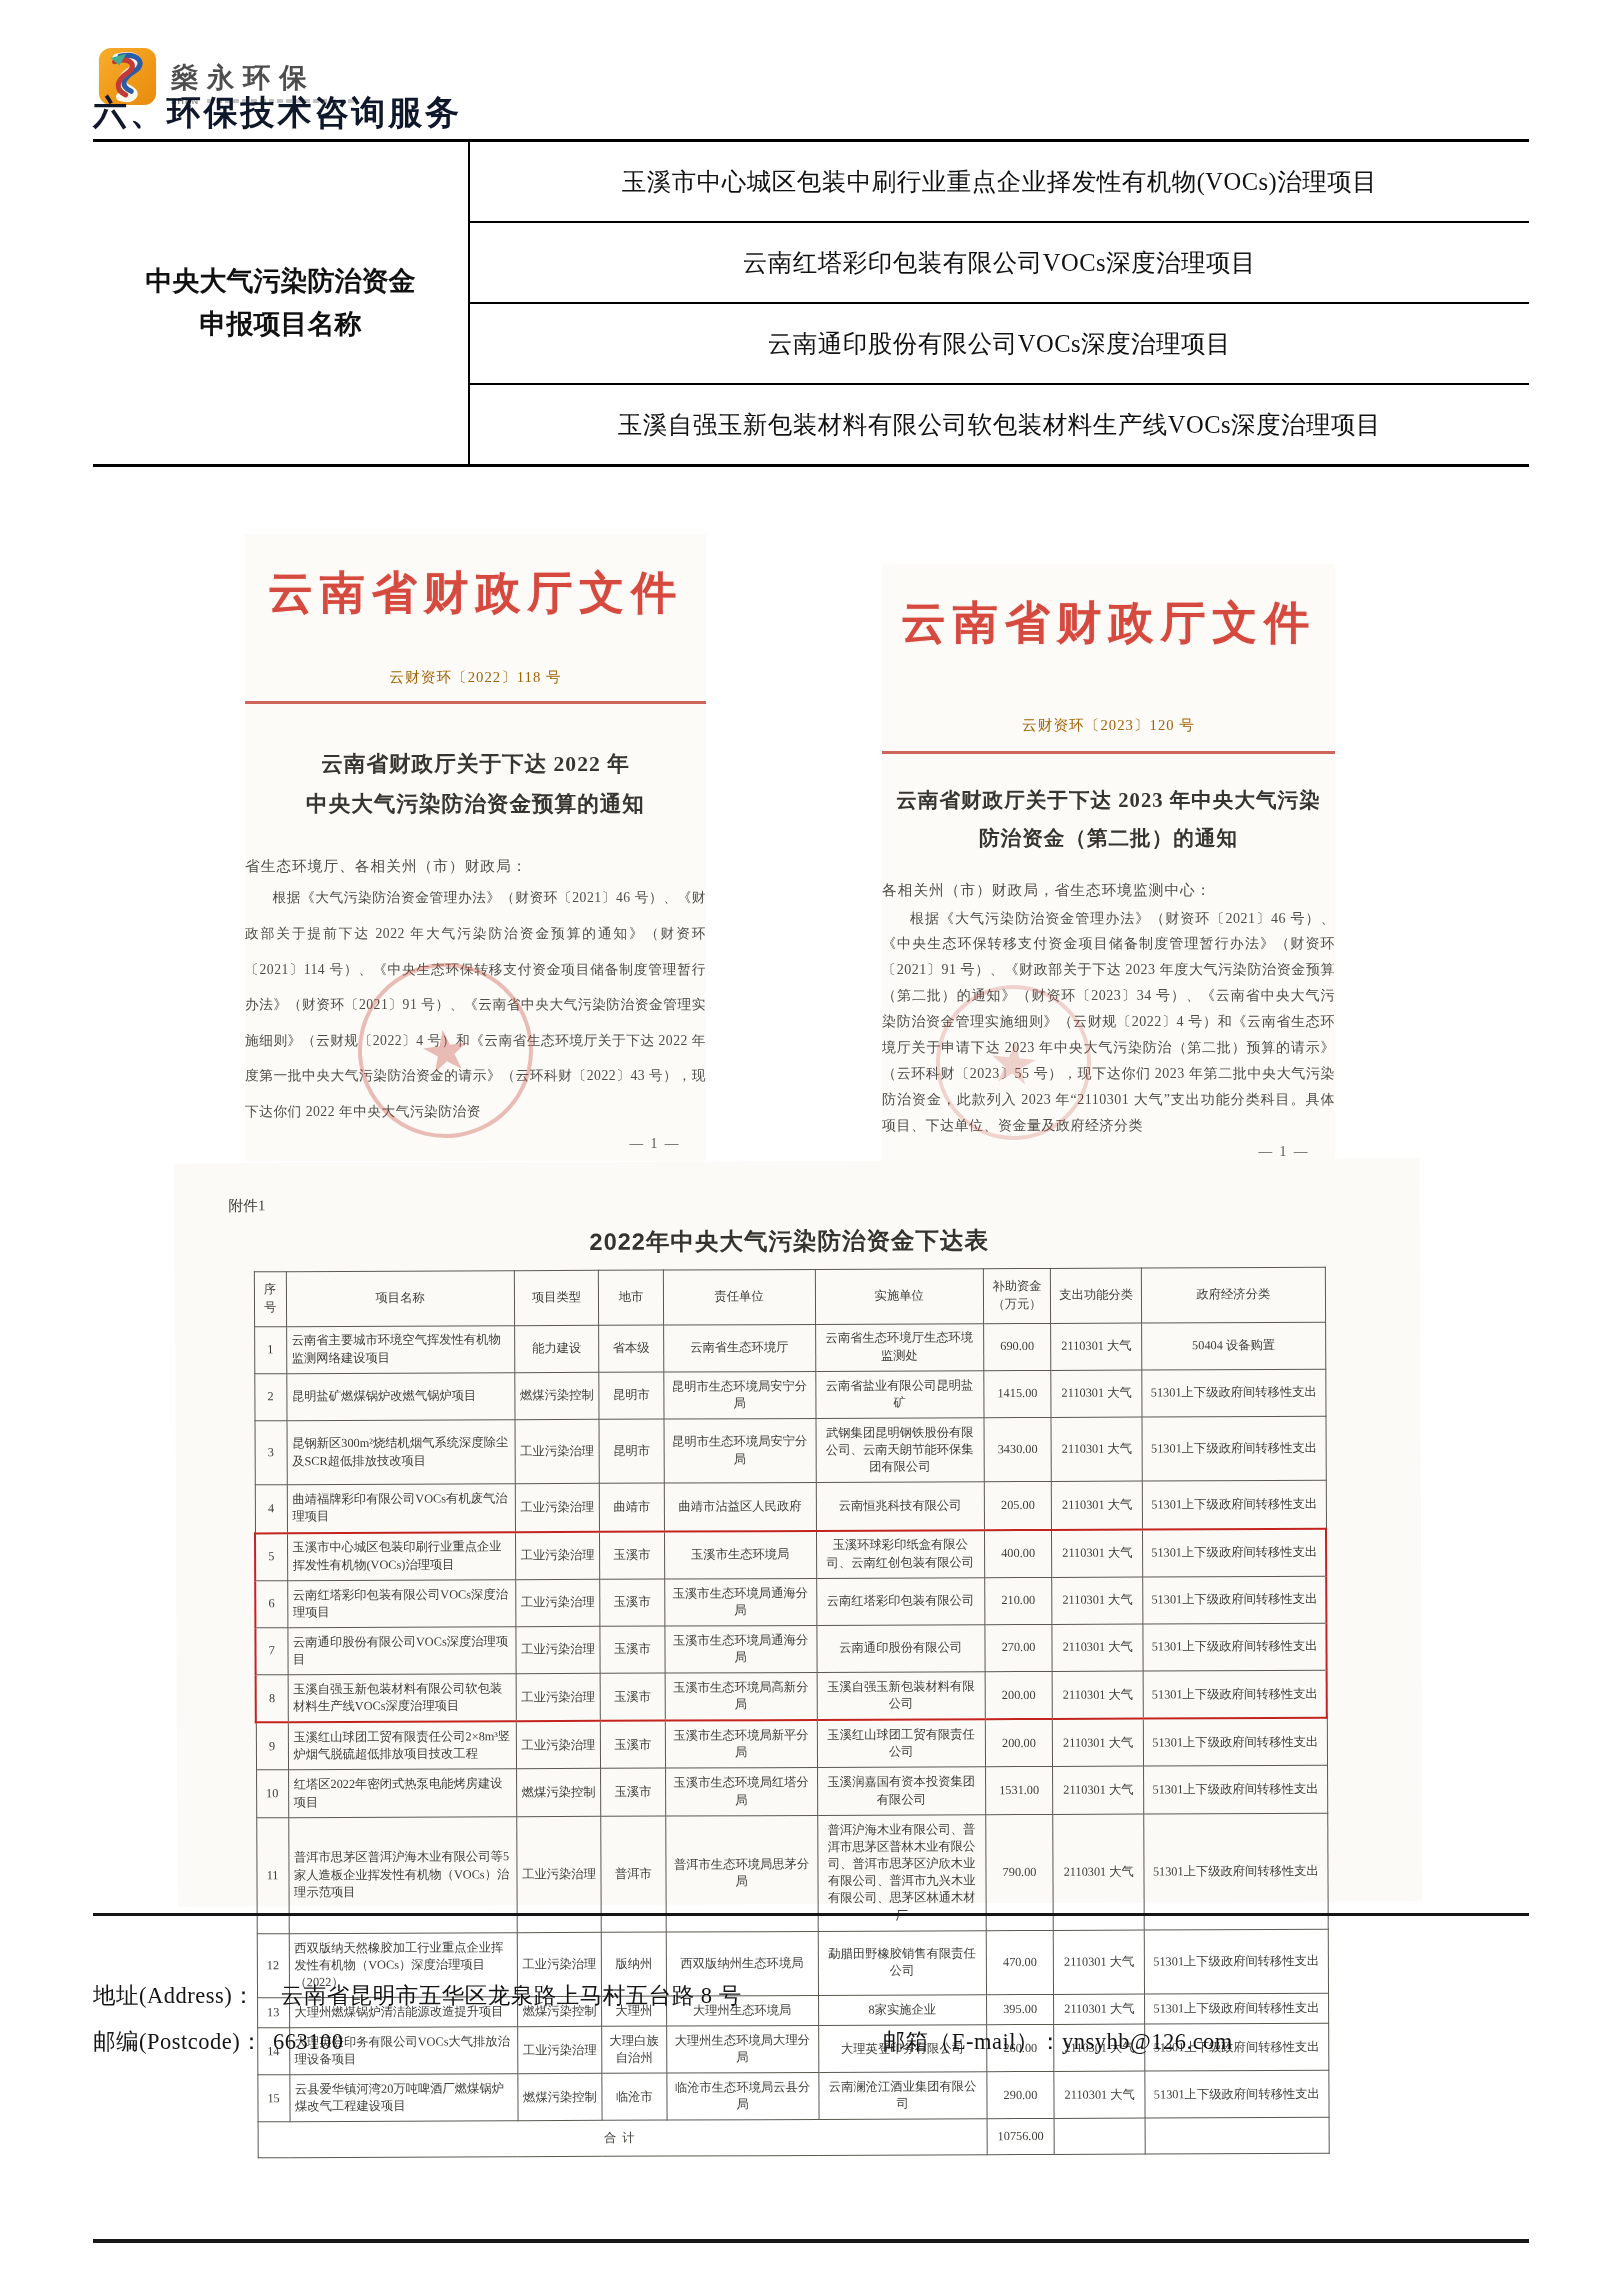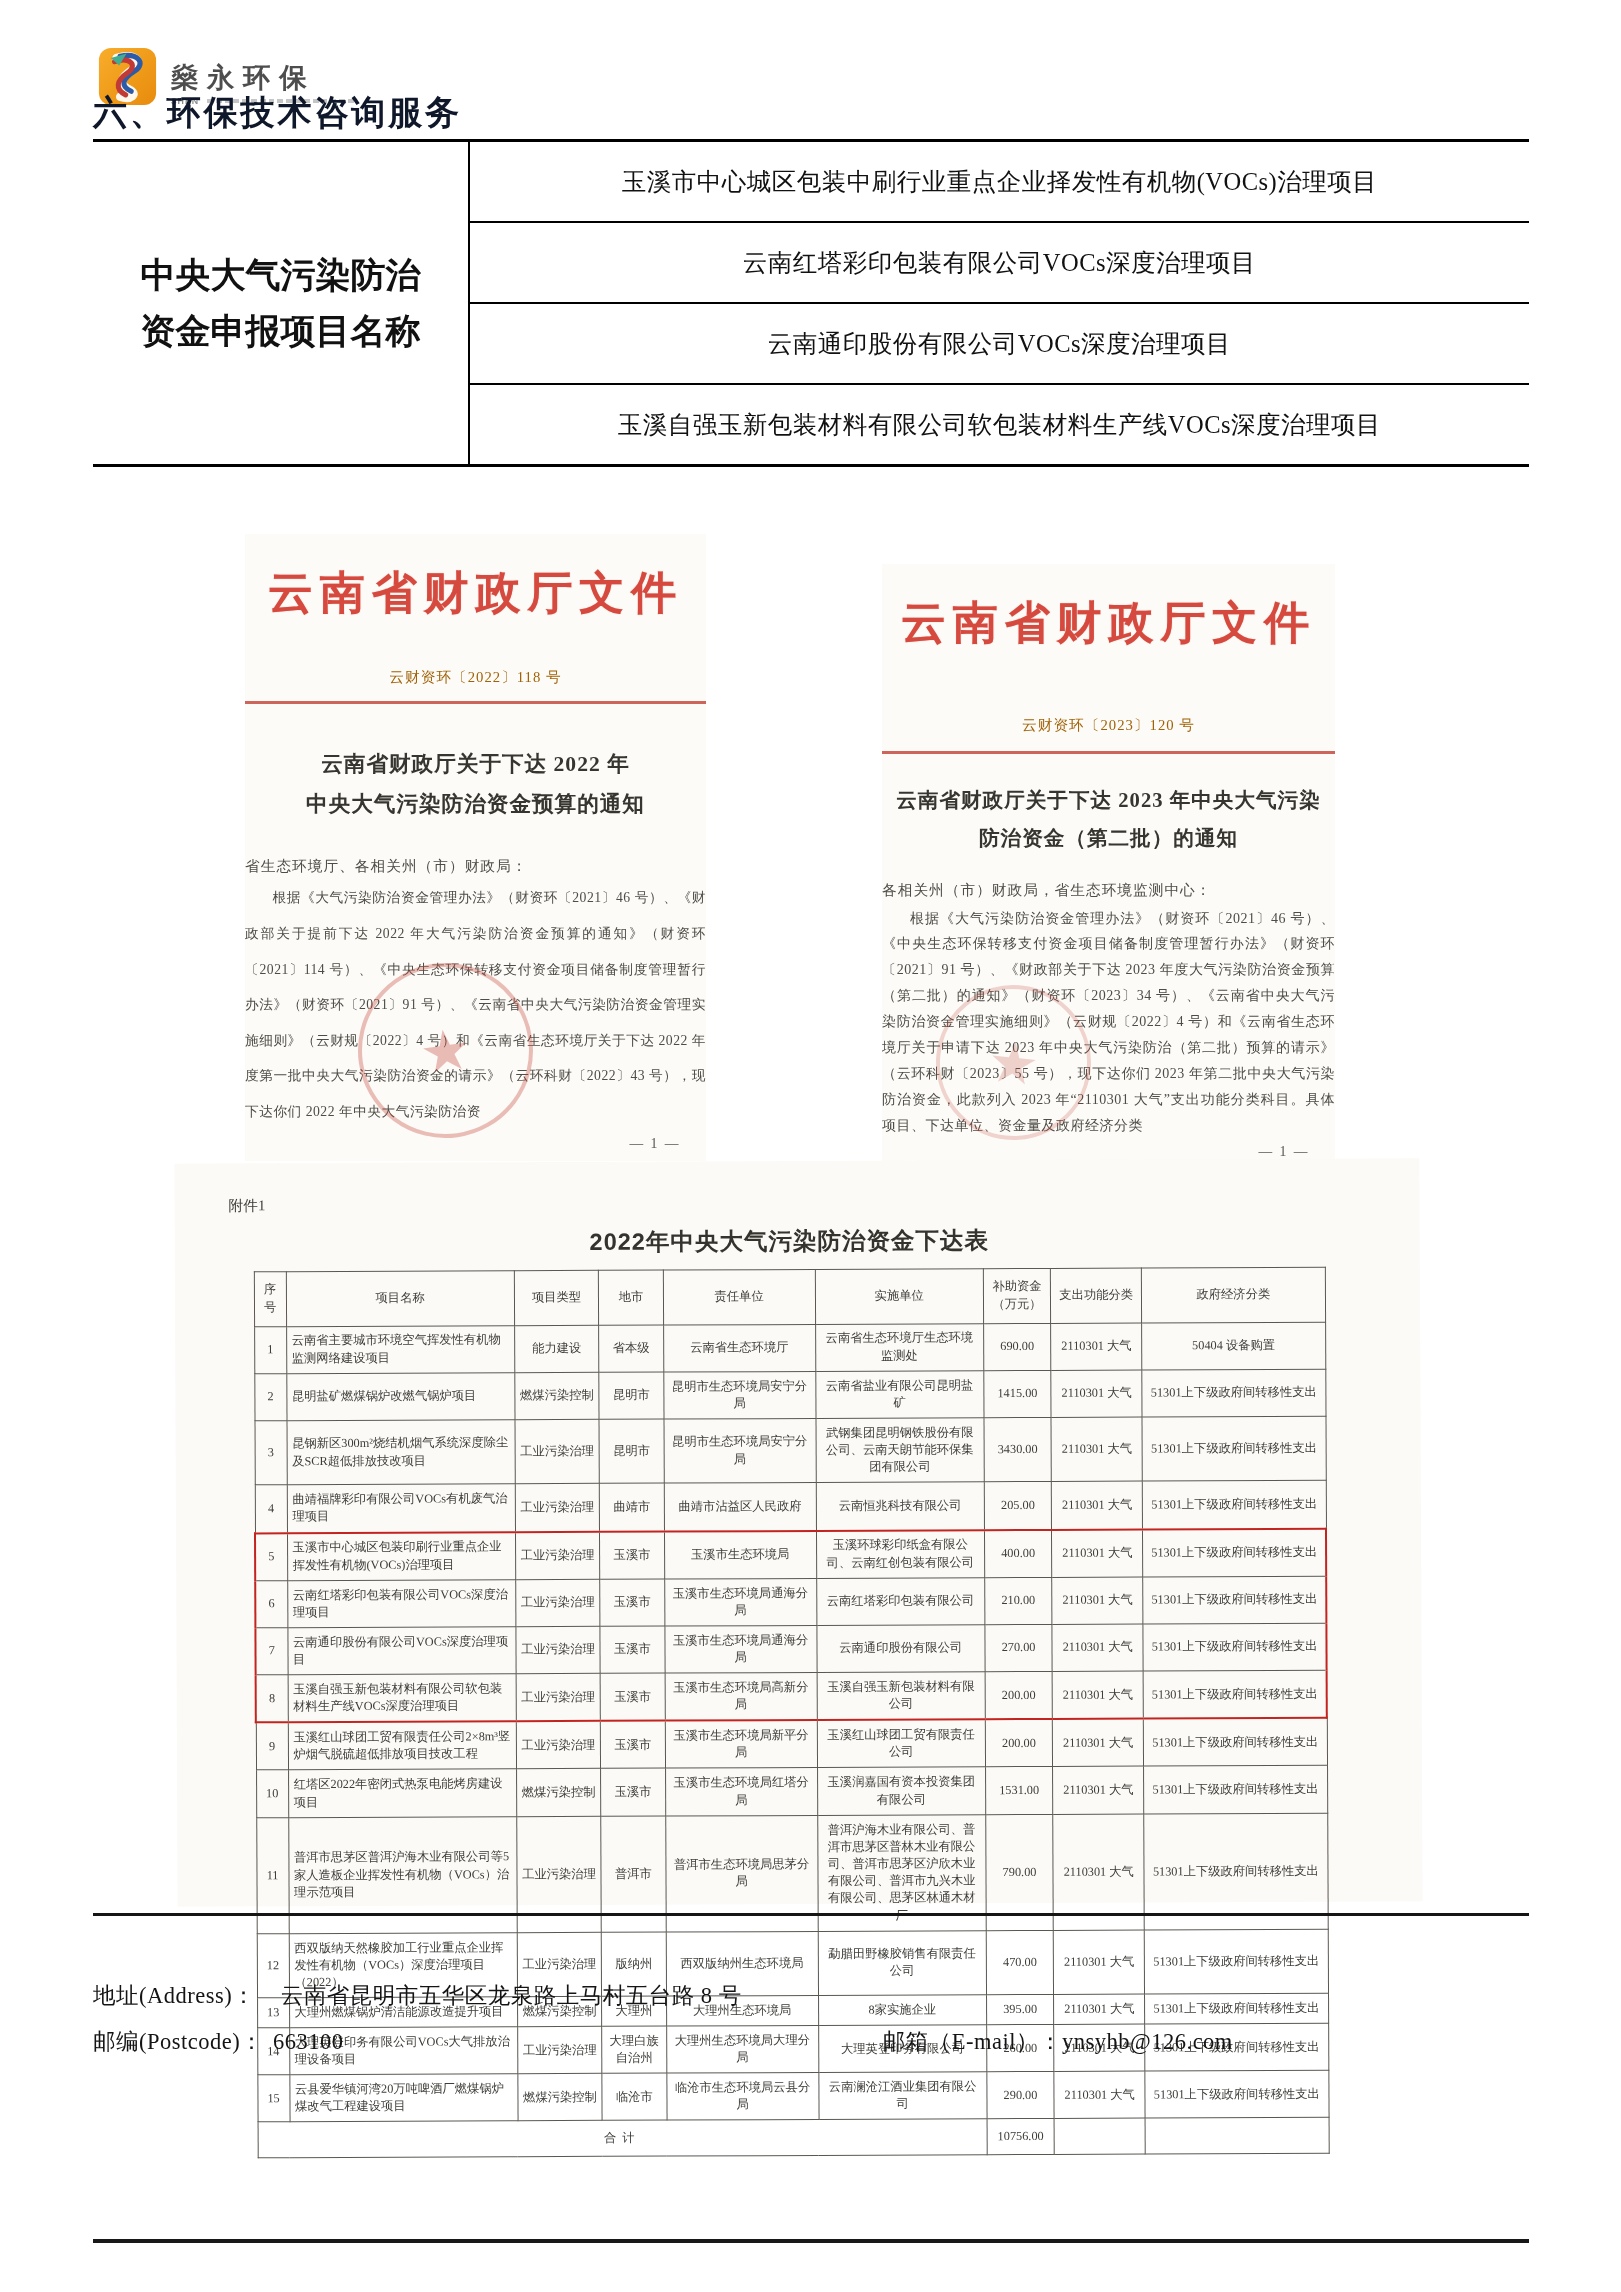--- a/index.html
+++ b/index.html
@@ -28,21 +28,21 @@
   }
   
   .top-table{
     position:absolute;left:93px;top:139px;width:1436px;
     border-top:3.9px solid #000;border-bottom:3.9px solid #000;
     display:grid;grid-template-columns:377px 1fr;
   }
   .tt-label{
     border-right:2px solid #000;
     display:flex;align-items:center;justify-content:center;text-align:center;
-    font-family:"Liberation Sans",sans-serif;font-size:35px;font-weight:700;line-height:1.6;
+    font-family:"Liberation Sans",sans-serif;font-size:27px;font-weight:700;line-height:1.6;
     padding:12px 41px;
   }
   .tt-rows{display:flex;flex-direction:column;}
   .tt-row{
     height:79px;display:flex;align-items:center;justify-content:center;
     border-bottom:2px solid #000;font-size:24.5px;letter-spacing:0.5px;
   }
   .tt-row:last-child{border-bottom:none;}
   
   .doc{position:absolute;background:#fcfbf7;}

